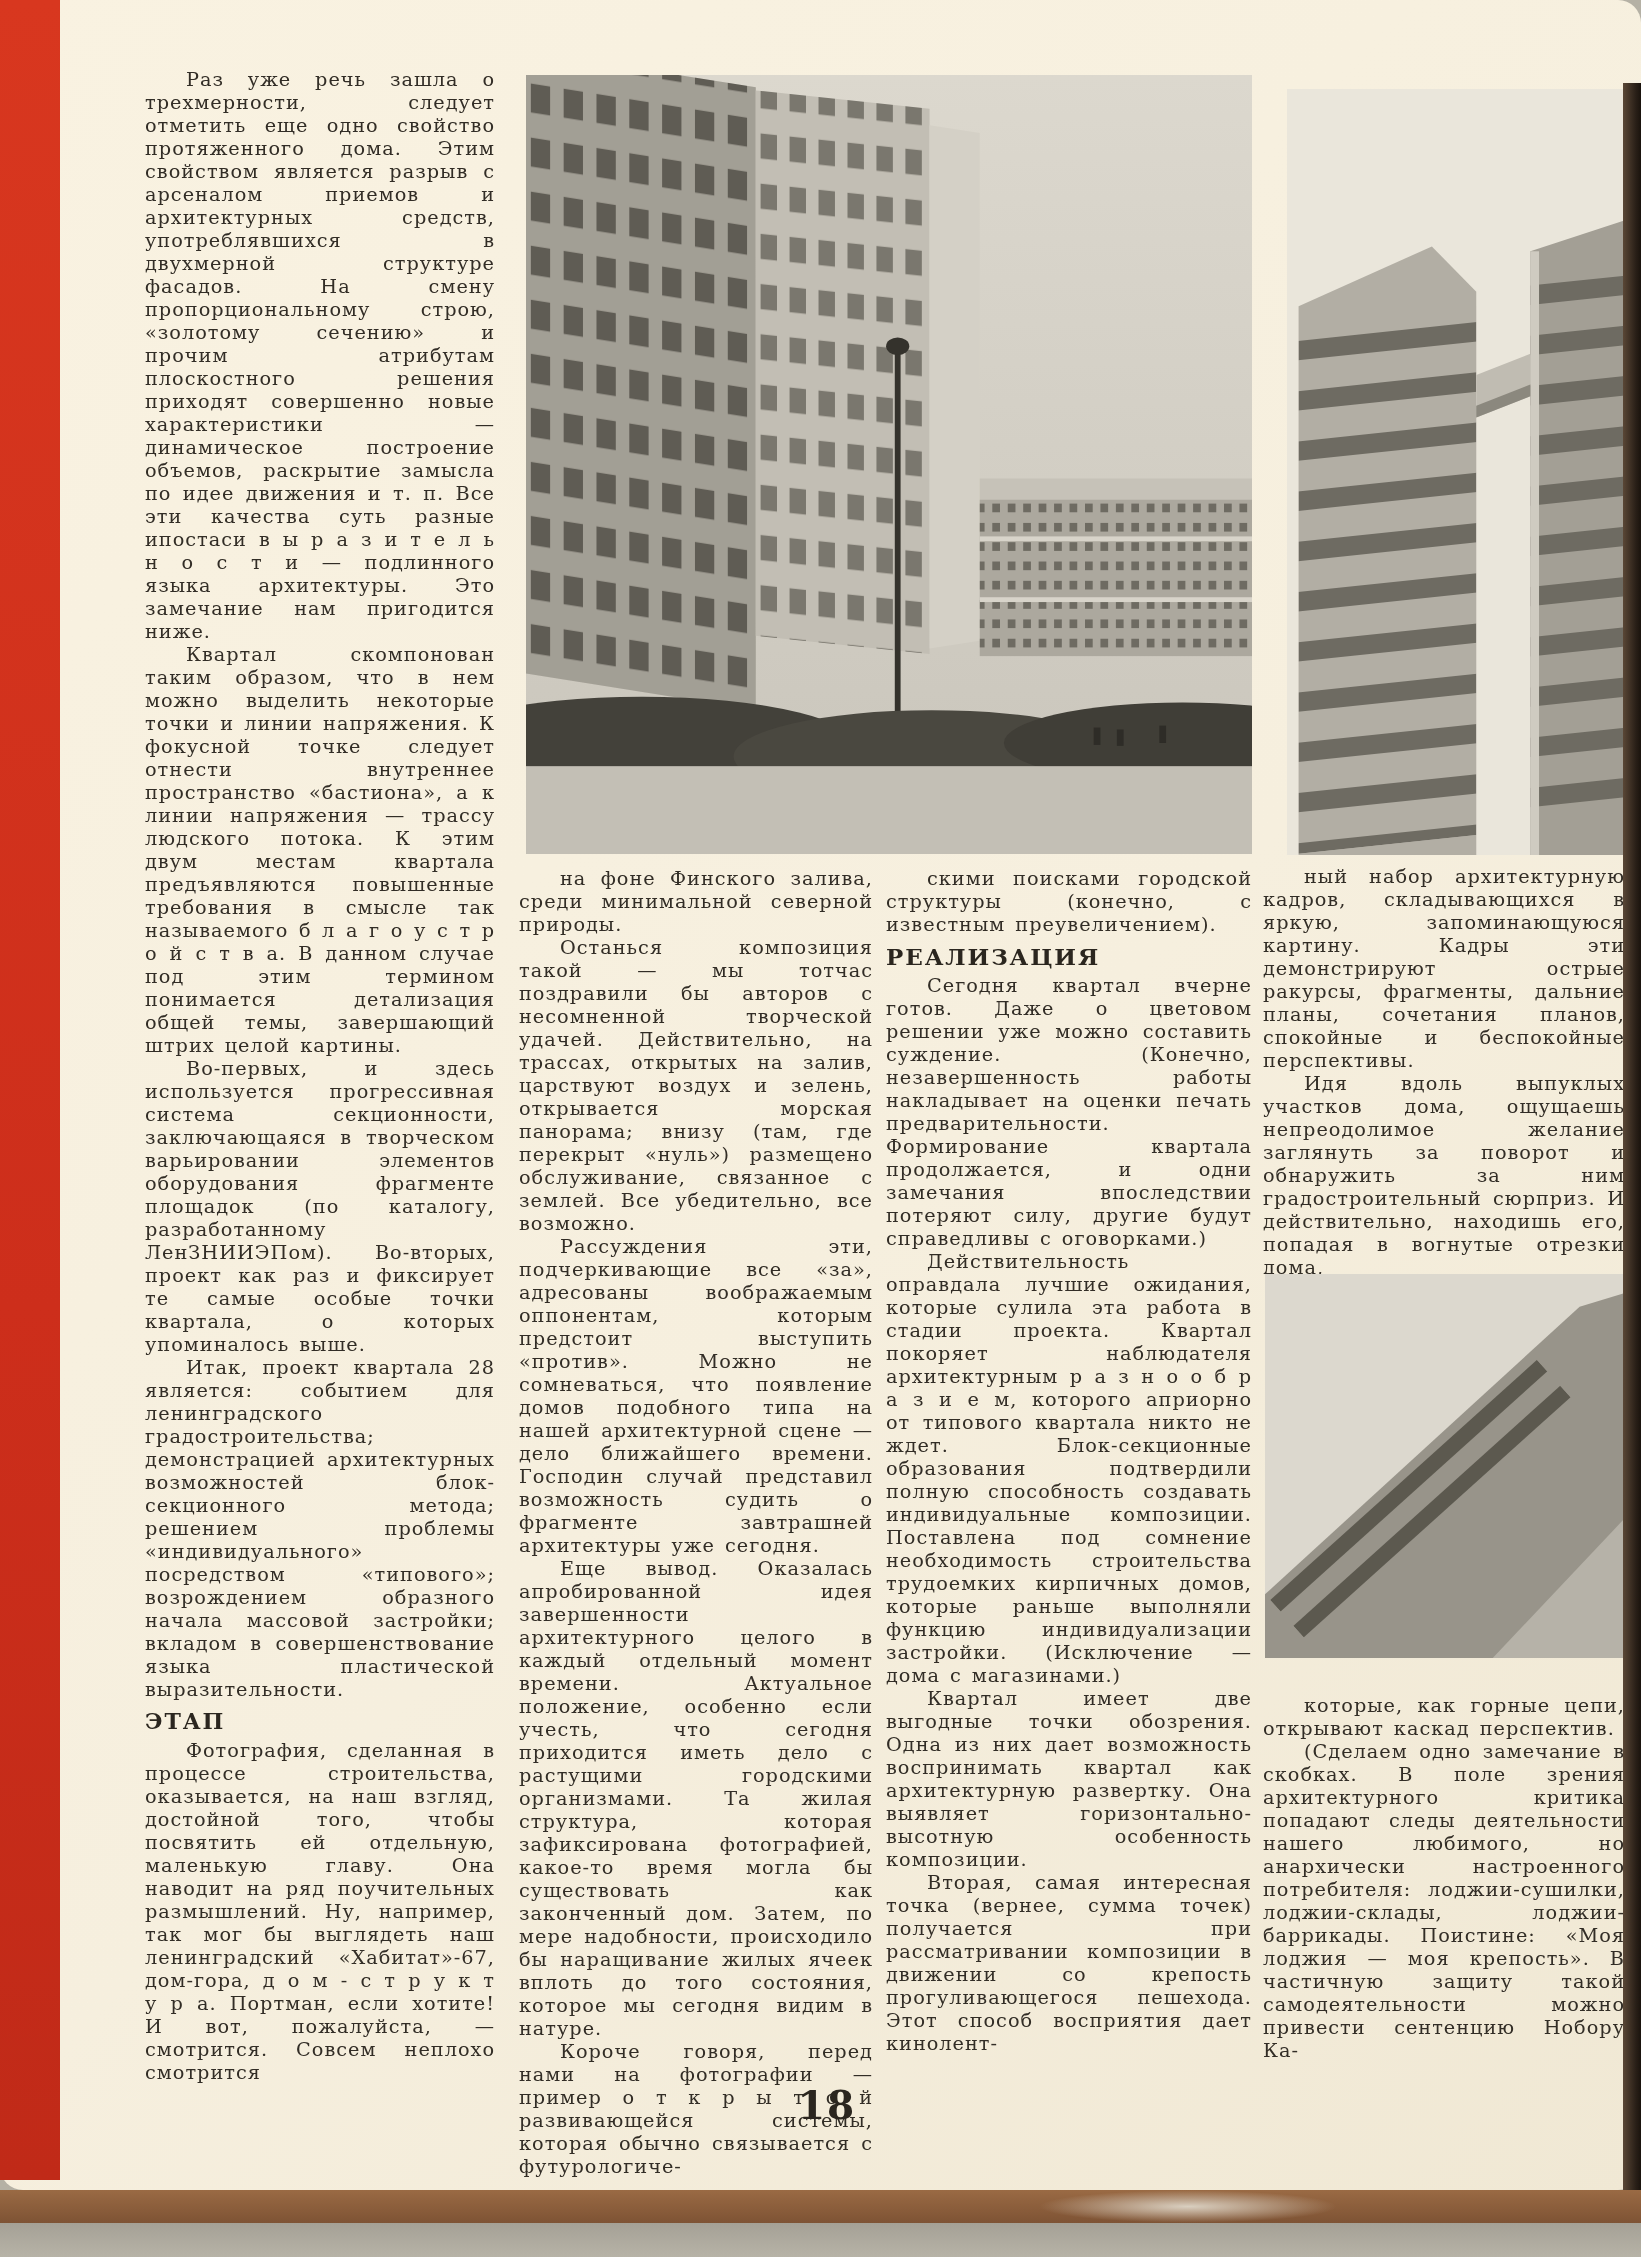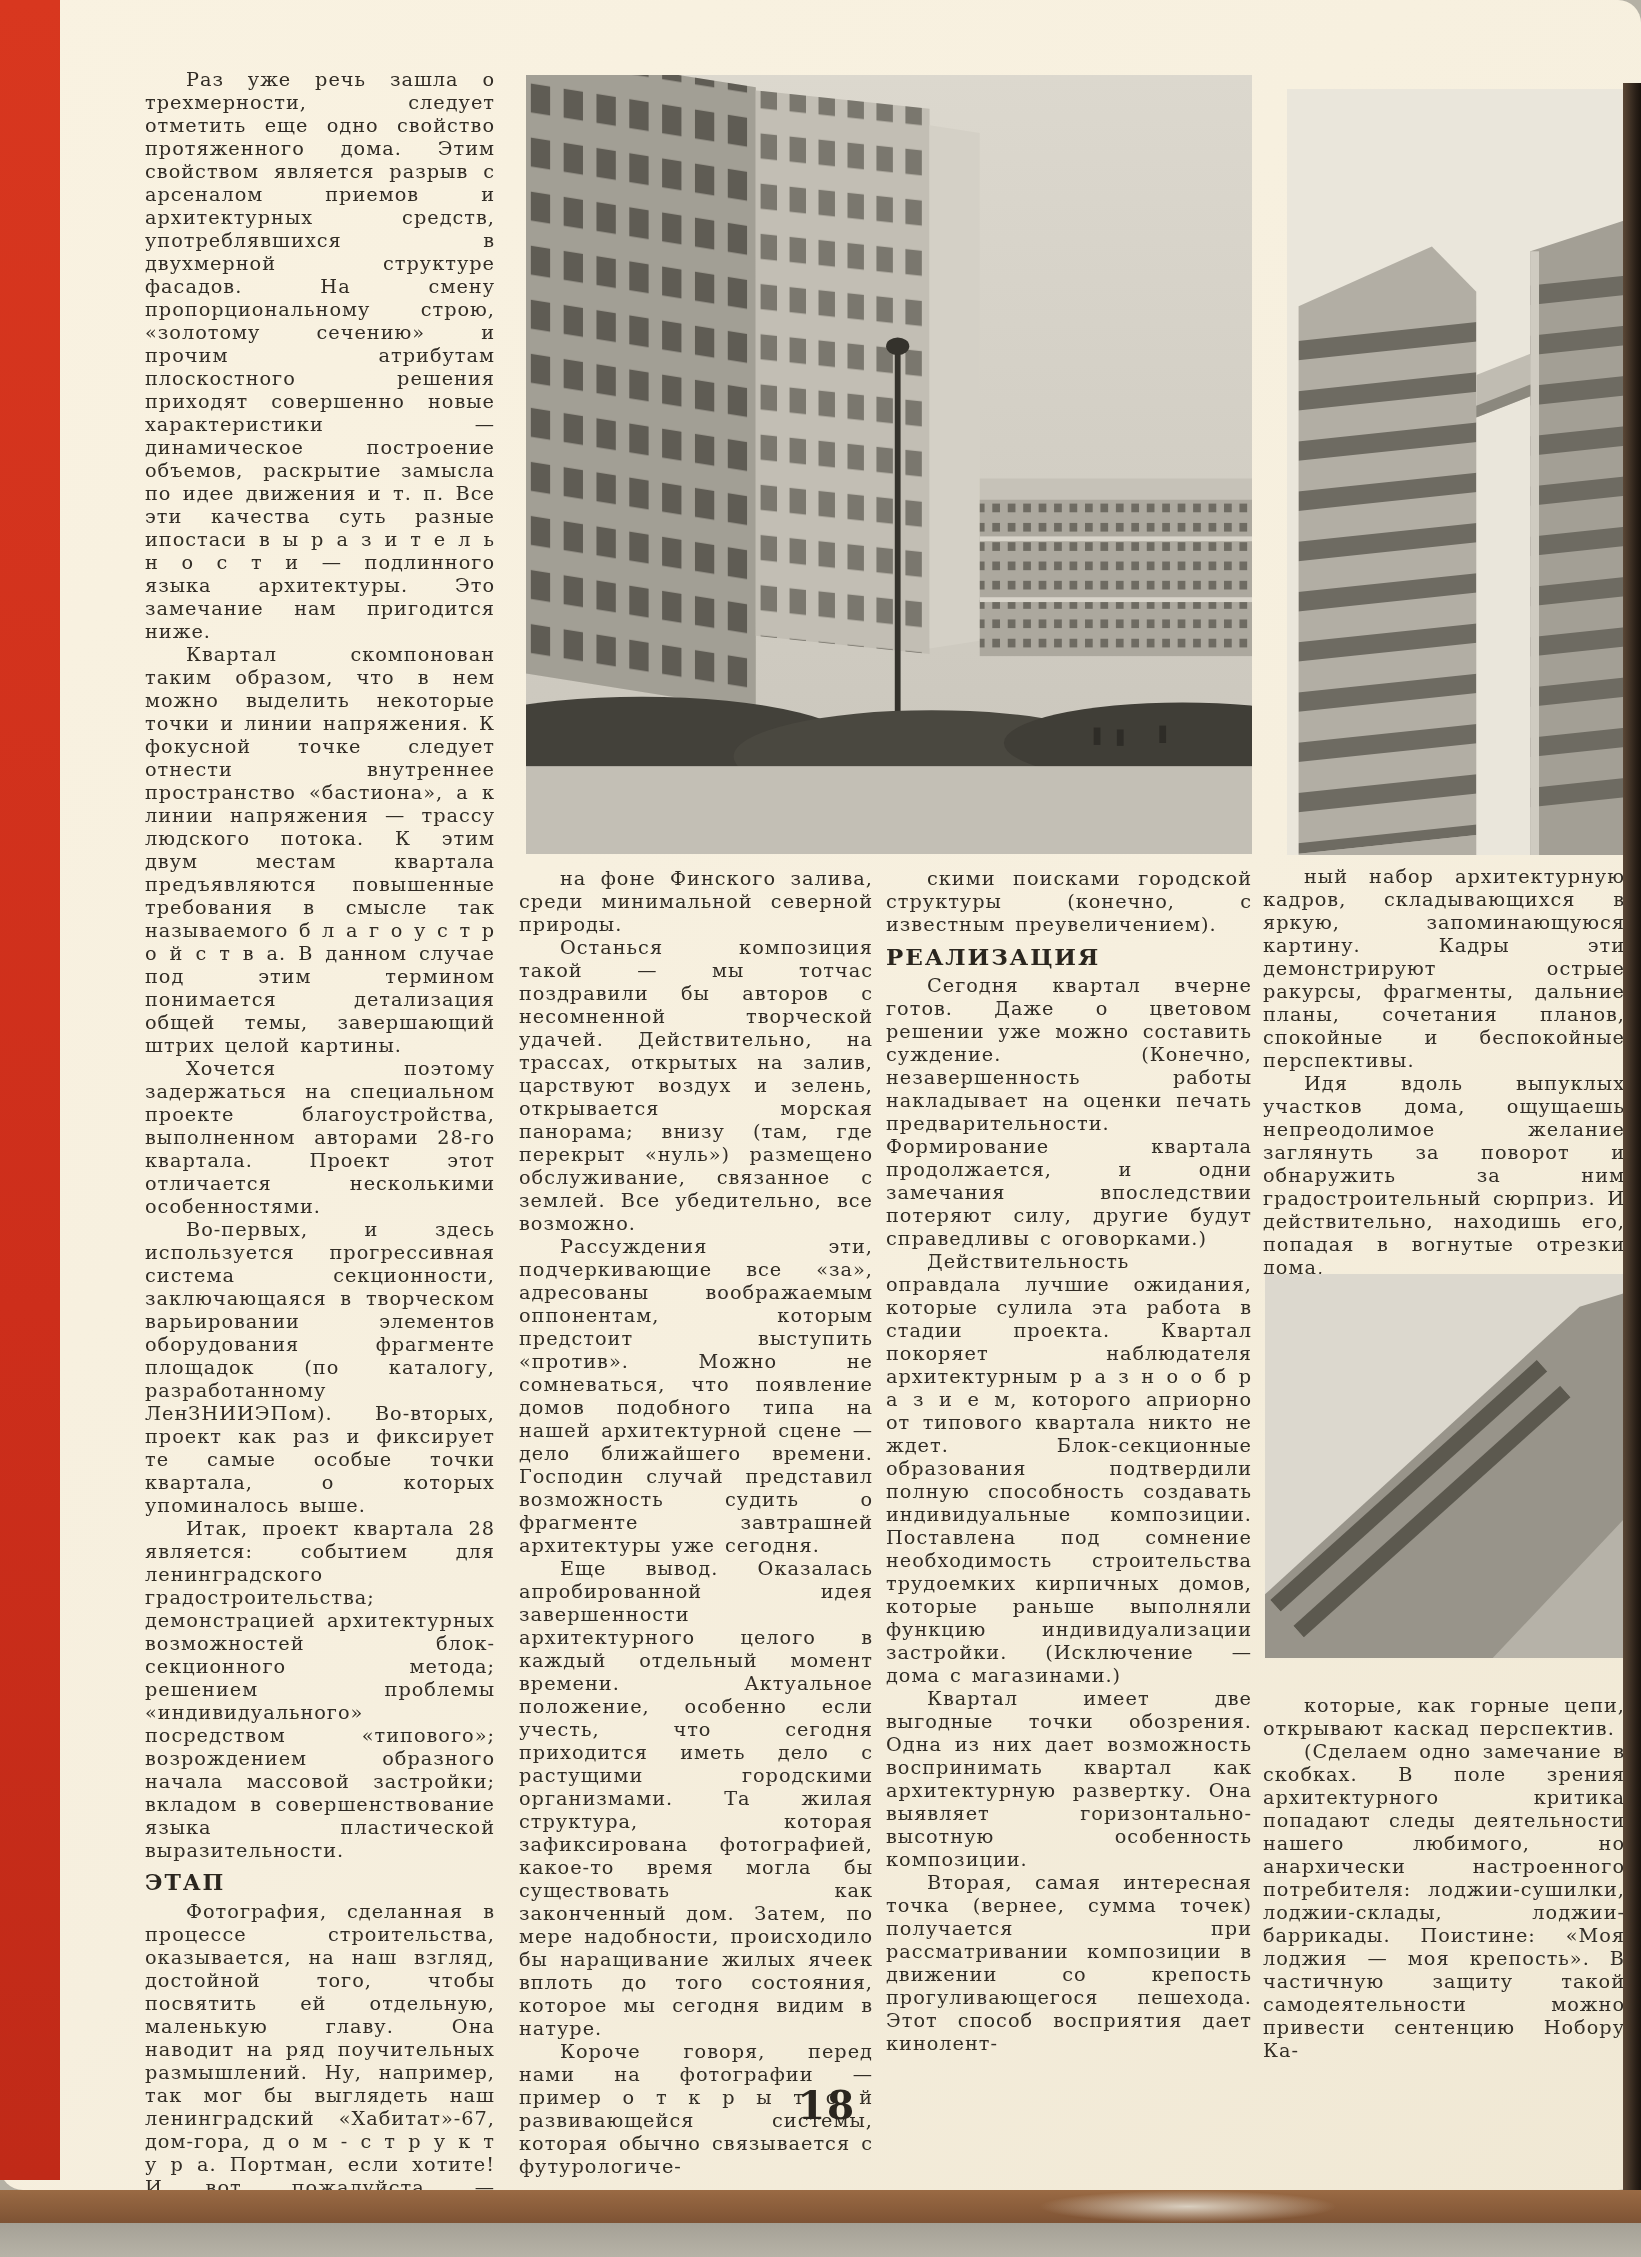--- a/index.html
+++ b/index.html
@@ -60,21 +60,20 @@
 </head>
 <body>
 
 <div class="page">
 
   <div class="red-strip"></div>
 
   <div class="col col1">
     <p>Раз уже речь зашла о трехмерности, следует отметить еще одно свойство протяженного дома. Этим свойством является разрыв с арсеналом приемов и архитектурных средств, употреблявшихся в двухмерной структуре фасадов. На смену пропорциональному строю, «золотому сечению» и прочим атрибутам плоскостного решения приходят совершенно новые характеристики — динамическое построение объемов, раскрытие замысла по идее движения и т. п. Все эти качества суть разные ипостаси в ы р а з и т е л ь н о с т и — подлинного языка архитектуры. Это замечание нам пригодится ниже.</p>
     <p>Квартал скомпонован таким образом, что в нем можно выделить некоторые точки и линии напряжения. К фокусной точке следует отнести внутреннее пространство «бастиона», а к линии напряжения — трассу людского потока. К этим двум местам квартала предъявляются повышенные требования в смысле так называемого б л а г о у с т р о й с т в а. В данном случае под этим термином понимается детализация общей темы, завершающий штрих целой картины.</p>
-    <p>Хочется поэтому задержаться на специальном проекте благоустройства, выполненном авторами 28-го квартала. Проект этот отличается несколькими особенностями.</p>
     <p>Во-первых, и здесь используется прогрессивная система секционности, заключающаяся в творческом варьировании элементов оборудования фрагменте площадок (по каталогу, разработанному ЛенЗНИИЭПом). Во-вторых, проект как раз и фиксирует те самые особые точки квартала, о которых упоминалось выше.</p>
     <p>Итак, проект квартала 28 является: событием для ленинградского градостроительства; демонстрацией архитектурных возможностей блок-секционного метода; решением проблемы «индивидуального» посредством «типового»; возрождением образного начала массовой застройки; вкладом в совершенствование языка пластической выразительности.</p>
     <h3 class="sect-heading">ЭТАП</h3>
     <p>Фотография, сделанная в процессе строительства, оказывается, на наш взгляд, достойной того, чтобы посвятить ей отдельную, маленькую главу. Она наводит на ряд поучительных размышлений. Ну, например, так мог бы выглядеть наш ленинградский «Хабитат»-67, дом-гора, д о м - с т р у к т у р а. Портман, если хотите! И вот, пожалуйста, — смотрится. Совсем неплохо смотрится</p>
   </div>
 
   <div class="photo photo-main">
     <svg viewBox="0 0 752 807" preserveAspectRatio="none">
       <defs>
         <linearGradient id="sky1" x1="0" y1="0" x2="0" y2="1">

